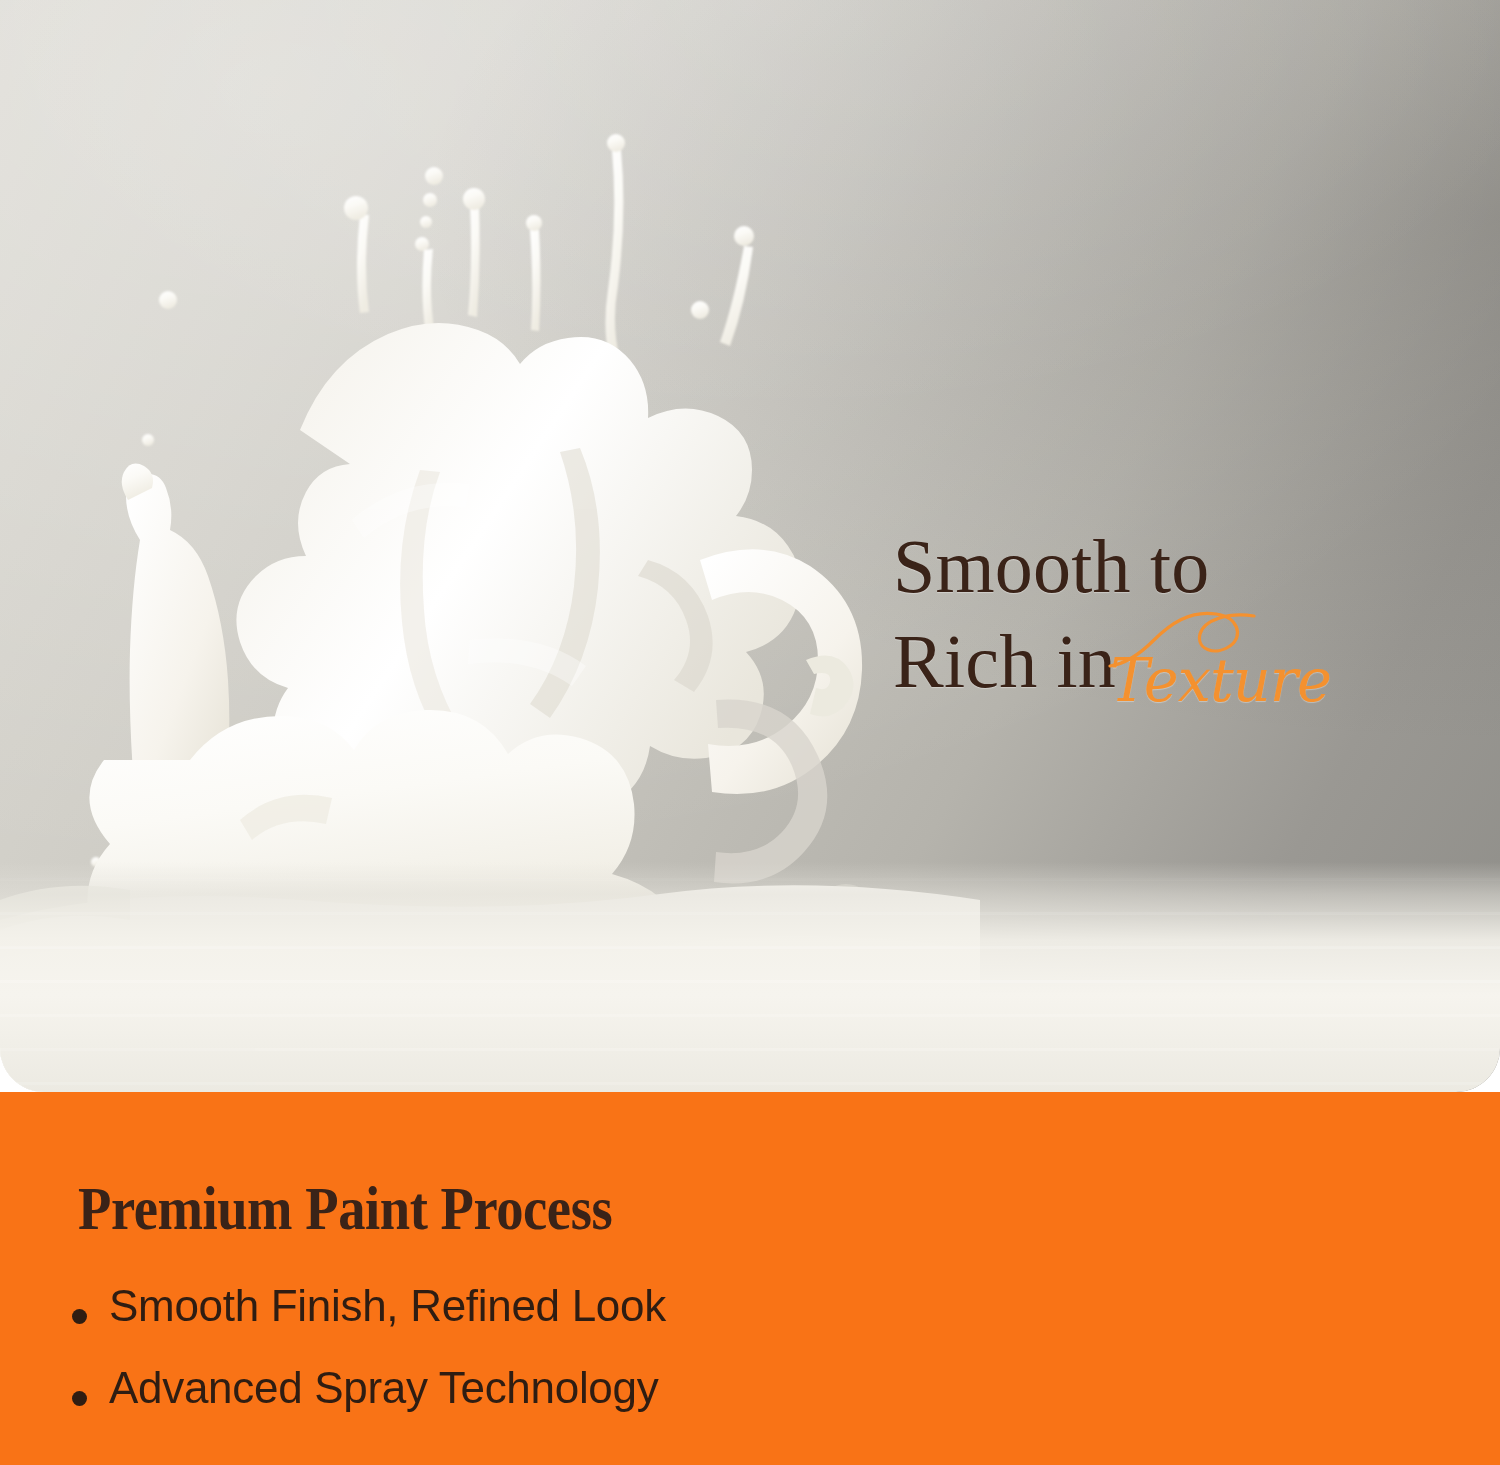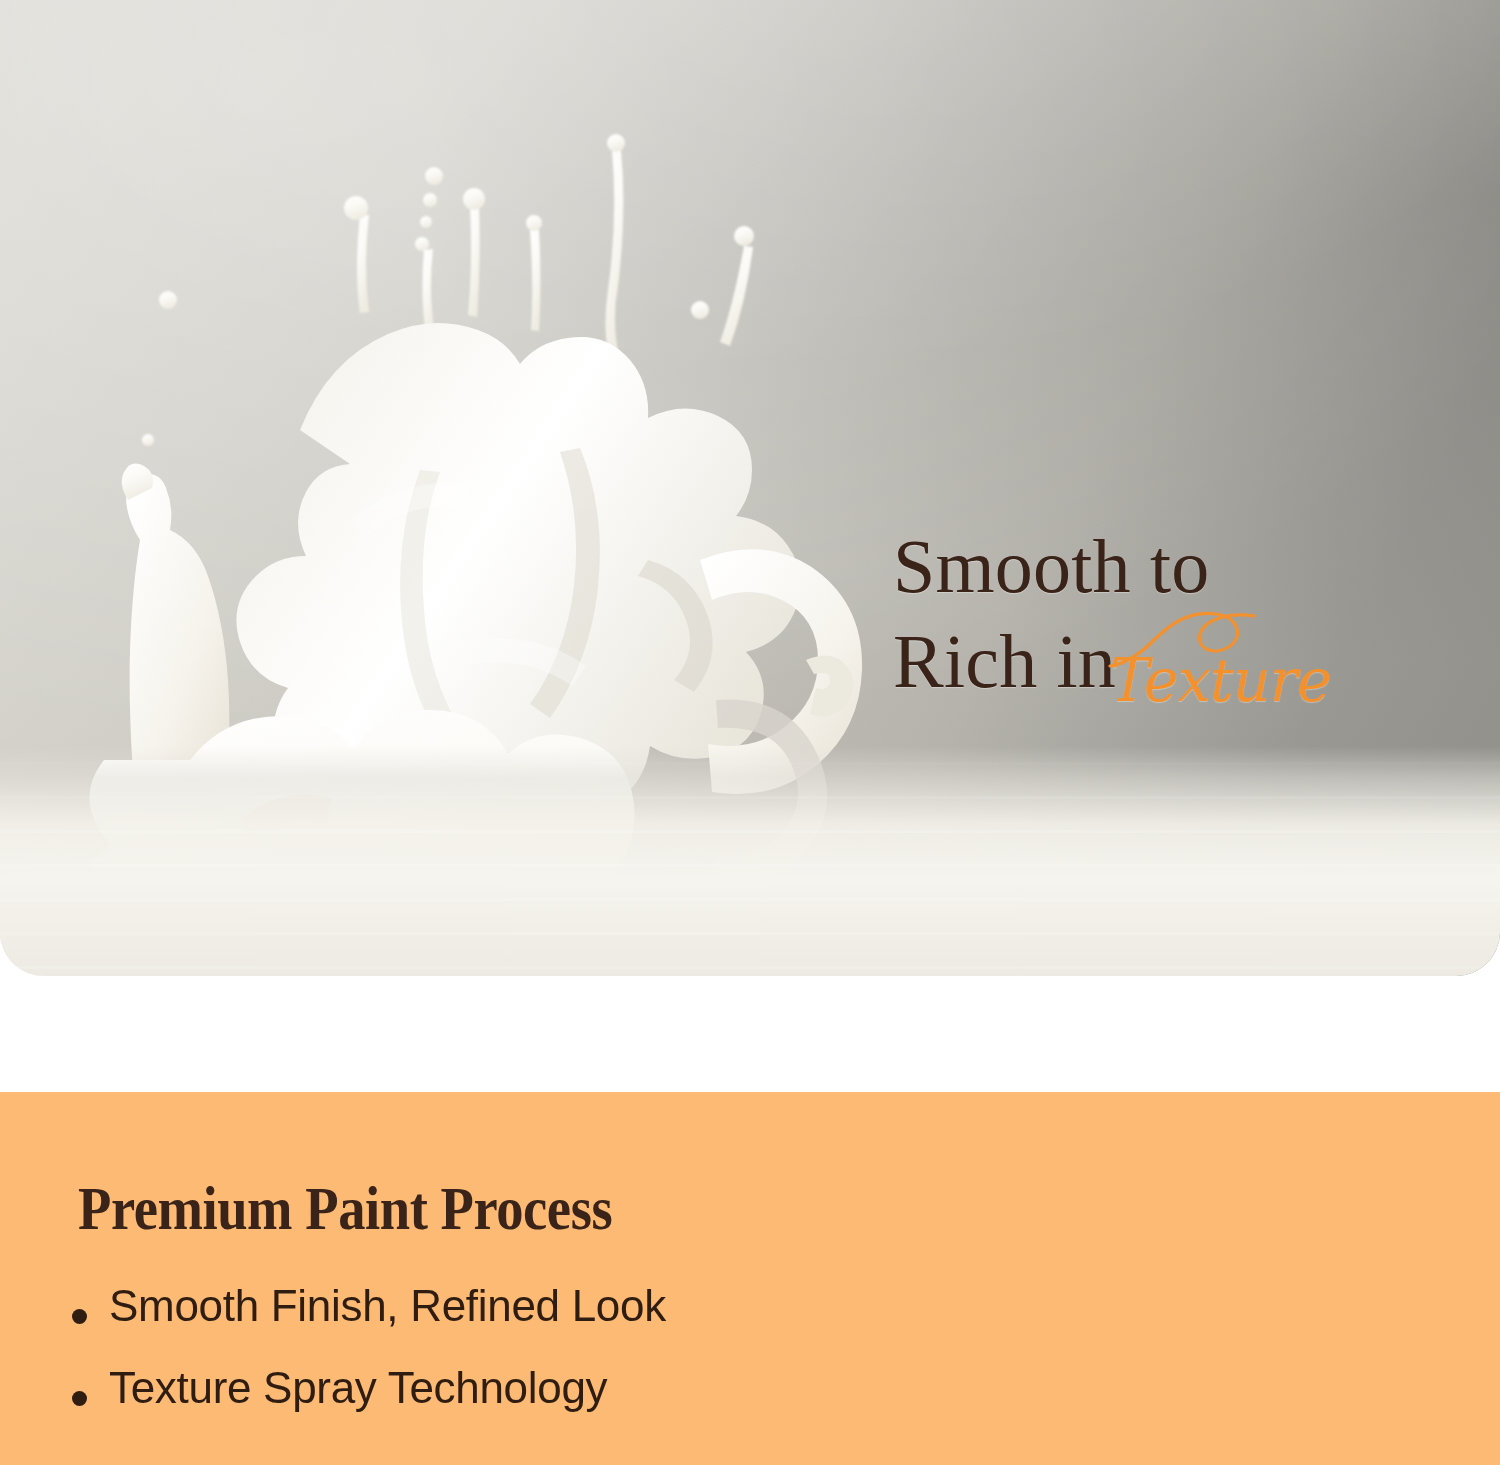--- a/index.html
+++ b/index.html
@@ -2,21 +2,21 @@
 <html><head>
 <meta charset="utf-8">
 <style>
   html,body{margin:0;padding:0;background:#ffffff;}
   body{width:1500px;height:1465px;overflow:hidden;font-family:"Liberation Sans",sans-serif;}
 
   .page{position:relative;width:1500px;height:1465px;background:#ffffff;}
 
   
   .hero{
-    position:absolute;left:0;top:0;width:1500px;height:976px;
+    position:absolute;left:0;top:0;width:1500px;height:1092px;
     border-radius:0 0 44px 44px;
     overflow:hidden;
     background:
       radial-gradient(150% 120% at 18% 8%, rgba(255,255,255,.30) 0%, rgba(255,255,255,0) 60%),
       linear-gradient(118deg,#dbd9d2 0%,#d2d0c9 22%,#c6c4bd 45%,#b5b3ac 66%,#9a9893 84%,#8e8d88 100%);
   }
   
   .hero-wall{
     position:absolute;inset:0;
     background:
@@ -63,21 +63,21 @@
     font-style:italic;
     font-size:59px;
     letter-spacing:-1px;
     position:relative;top:14px;left:-6px;
   }
   .script .swash{
     position:absolute;left:-6px;top:-40px;width:250px;height:70px;pointer-events:none;
   }
 
   
-  .lower{position:absolute;left:0;top:1092px;width:1500px;height:373px;background:#fdba74;}
+  .lower{position:absolute;left:0;top:1092px;width:1500px;height:373px;background:#f97316;}
 
   .sub-title{
     position:absolute;left:78px;top:85px;
     font-family:"Liberation Serif","DejaVu Serif",serif;
     font-weight:bold;
     font-size:62px;
     line-height:62px;
     letter-spacing:-.5px;
     color:#3a2318;
     transform:scaleX(.88);
@@ -223,18 +223,18 @@
 
     <div class="sub-title">Premium Paint Process</div>
 
     <div class="bullets">
       <div class="bullet">
         <span class="dot"></span>
         <span class="btxt">Smooth Finish, Refined Look</span>
       </div>
       <div class="bullet">
         <span class="dot"></span>
-        <span class="btxt">Texture Spray Technology</span>
+        <span class="btxt">Advanced Spray Technology</span>
       </div>
     </div>
 
   </div>
 </div>
 
 </body></html>

